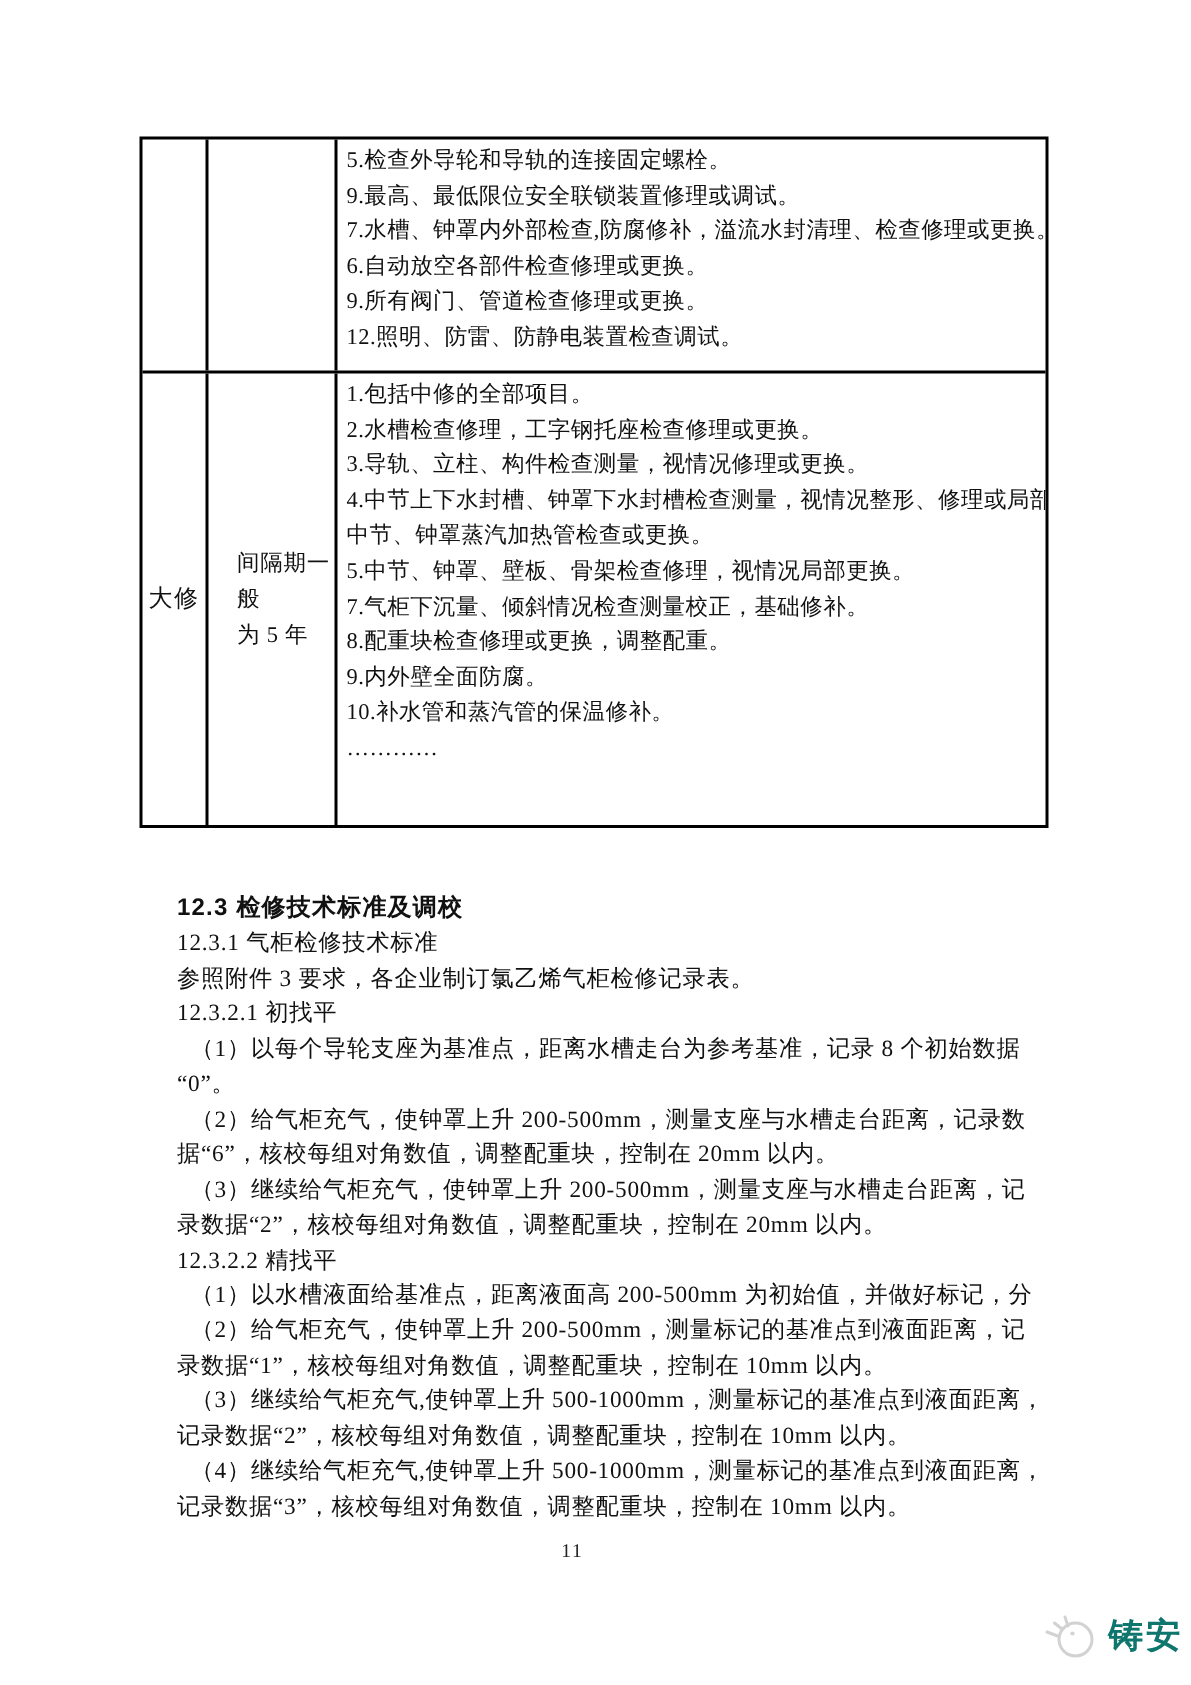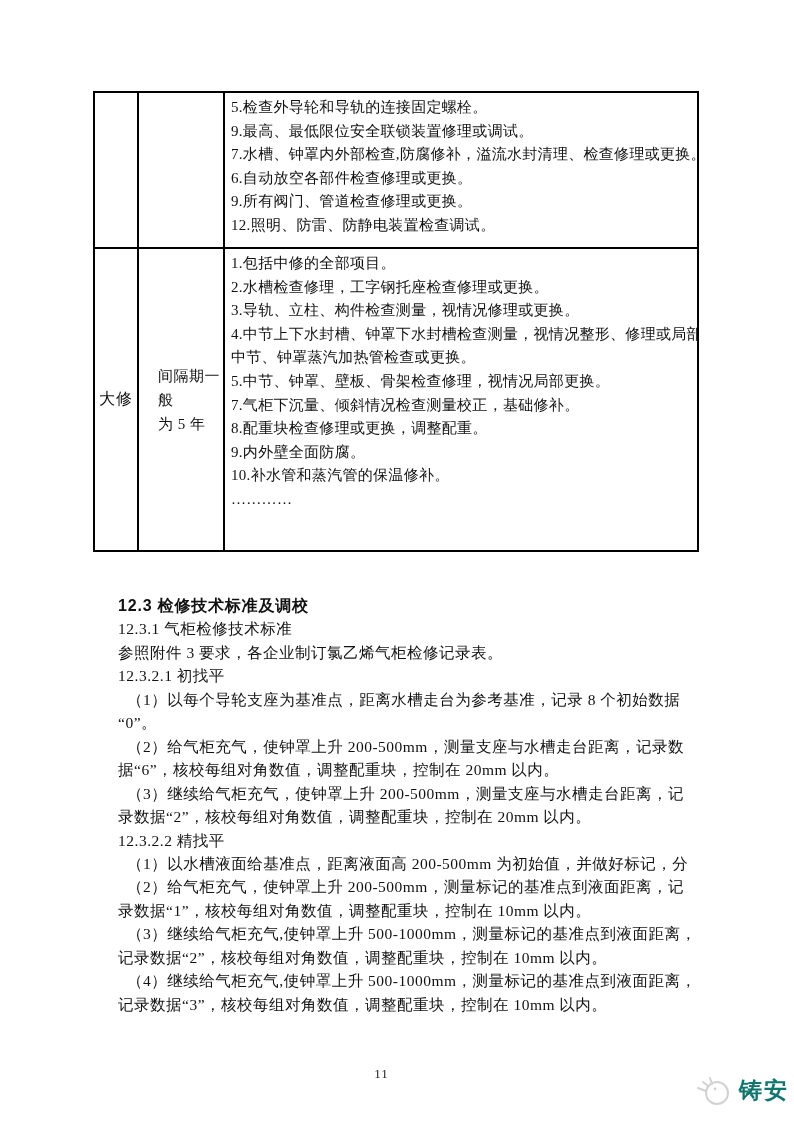--- a/index.html
+++ b/index.html
@@ -32,21 +32,21 @@
     position:absolute;left:118px;top:550px;width:600px;
     font-size:15.5px;line-height:23.45px;letter-spacing:0.5px;margin-top:44px;
   }
   .bline{white-space:nowrap;}
   .bline.h1{font-family:"Liberation Sans","DejaVu Sans",sans-serif;font-weight:bold;font-size:16px;letter-spacing:0.8px;}
   .bline.indent{padding-left:9px;}
 
   
   .page-number{
     position:absolute;left:0;top:1026px;width:763px;text-align:center;
-    font-size:13px;letter-spacing:1px;color:#222;margin-top:40px;
+    font-size:13px;letter-spacing:1px;color:#222;
   }
   .watermark{
     position:absolute;left:693px;top:1072px;display:flex;align-items:center;gap:4px;
     color:#c9c9c9;
   }
   .watermark .wm-text{
     font-size:23px;font-weight:bold;letter-spacing:2px;
     font-family:"Liberation Sans","DejaVu Sans",sans-serif;color:#0f766e;
   }
 </style>

